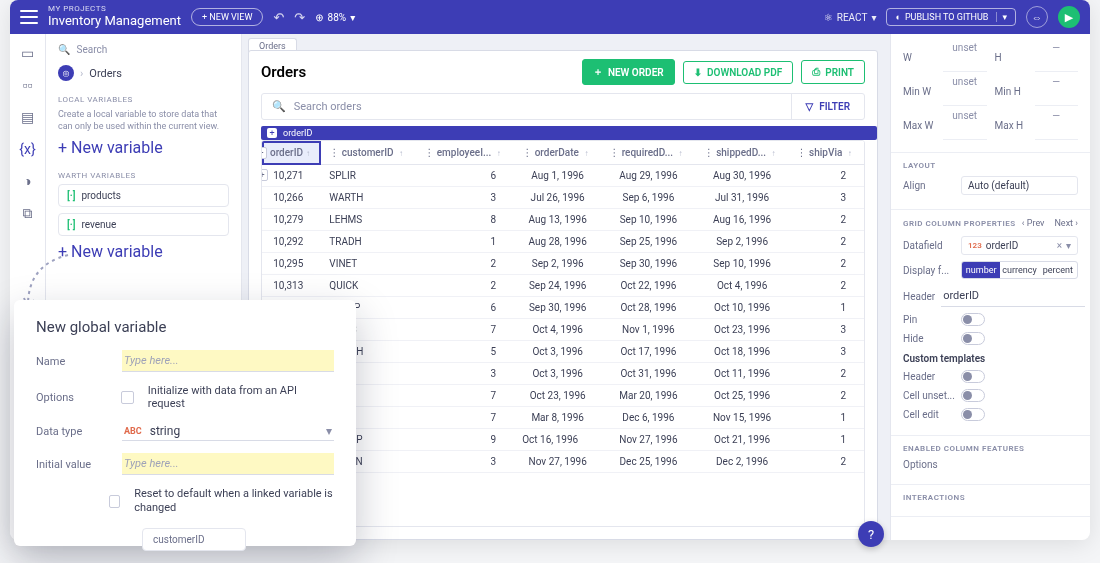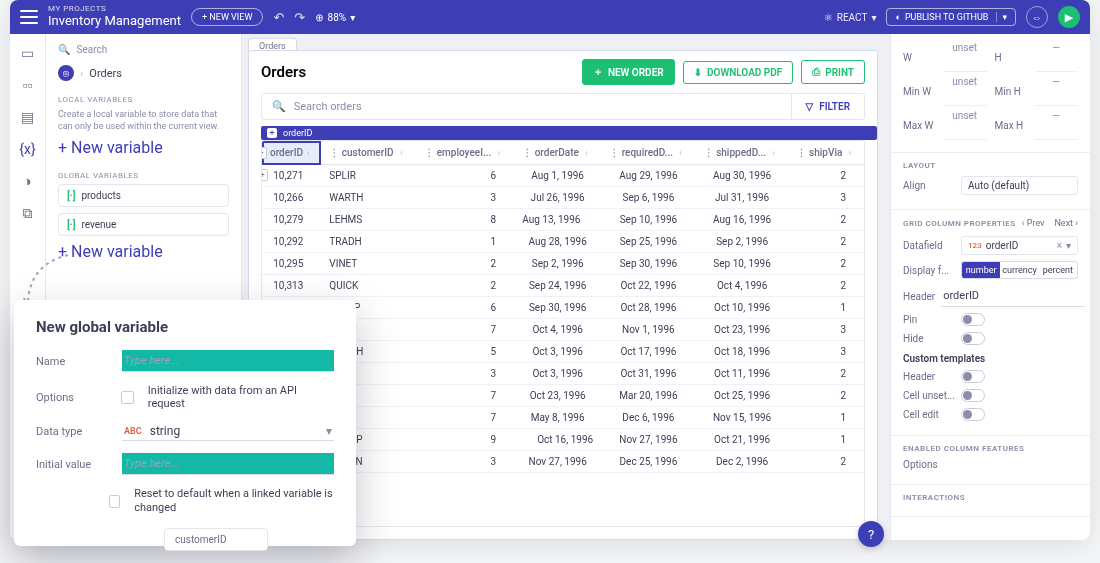--- a/index.html
+++ b/index.html
@@ -84,35 +84,35 @@
   .chk { width:11px; height:11px; border:1px solid #c8cbdb; border-radius:2px;}
   .field-pill { border:1px solid #e4e6ee; border-radius:3px; padding:3px 6px; flex:1; display:flex; align-items:center; gap:4px;}
   .field-pill .tag123 { color:#e06a4b; font-size:8px; font-weight:600;}
   .field-pill .x { margin-left:auto; color:#8a8ea8; cursor:pointer;}
 
   
   .arrow-svg { position:absolute; left:18px; top:250px; pointer-events:none;}
 
   
   .modal { position:absolute; left:14px; top:300px; width:342px; background:#fff; border-radius:6px; box-shadow:0 16px 40px rgba(20,22,50,.25); padding:18px 22px; font-size:12px; color:#3b3f55;}
-  .modal h3 { font-size:15px; font-weight:700; margin-bottom:14px;}
+  .modal h3 { font-size:15px; font-weight:400; margin-bottom:14px;}
   .m-row { display:flex; align-items:center; gap:14px; margin-bottom:12px;}
   .m-row > label { width:72px; color:#6b6f8a; font-size:11px;}
-  .m-input { flex:1; border:none; border-bottom:1px solid #d8dbe6; padding:4px 2px; font-size:11px; color:#3b3f55; background:#14b8a6;}
+  .m-input { flex:1; border:none; border-bottom:1px solid #d8dbe6; padding:4px 2px; font-size:11px; color:#3b3f55; background:#fef9c3;}
   .m-input::placeholder { color:#9ea2b8; font-style:italic;}
   .m-chk { width:13px; height:13px; border:1px solid #c8cbdb; border-radius:2px; cursor:pointer;}
   .type-field { flex:1; display:flex; align-items:center; gap:8px; border-bottom:1px solid #d8dbe6; padding:2px 2px;}
   .type-field .abc { color:#e06a4b; font-size:9px; font-weight:700;}
   .type-field .val { flex:1;}
   .type-field .chev { color:#8a8ea8;}
   
   
   .fab { position:absolute; right:216px; bottom:16px; width:26px; height:26px; border-radius:50%; background:#3d3db5; color:#fff; display:flex; align-items:center; justify-content:center; font-size:13px; cursor:pointer; box-shadow:0 2px 6px rgba(0,0,0,.2);}
   
-  .footer-chip { position:absolute; left:164px; bottom:12px; border:1px solid #e4e6ee; border-radius:4px; padding:5px 40px 5px 10px; font-size:10px; color:#6b6f8a; background:#fff; cursor:pointer;}
+  .footer-chip { position:absolute; left:142px; bottom:12px; border:1px solid #e4e6ee; border-radius:4px; padding:5px 40px 5px 10px; font-size:10px; color:#6b6f8a; background:#fff; cursor:pointer;}
   
   .select-row select, .select-row .sel-box { flex:1; border:1px solid #e4e6ee; border-radius:3px; padding:3px 6px; font-size:10px; background:#fff; color:#3b3f55;}
 </style>
 </head>
 <body>
 
 <div class="app">
 
   <div class="topbar">
     <div class="hamburger">
@@ -164,21 +164,21 @@
         <span>Search</span>
       </div>
       <div class="crumb">
         <span class="crumb-pill">◎</span>
         <span style="color:#b6bacd">›</span>
         <span>Orders</span>
       </div>
       <div class="section-label">LOCAL VARIABLES</div>
       <div class="section-desc">Create a local variable to store data that can only be used within the current view.</div>
       <span class="link">+ New variable</span>
-      <div class="section-label">GLOBAL VARIABLES</div>
+      <div class="section-label">WARTH VARIABLES</div>
       <div id="globals">
           <div class="var-chip">
             <span class="glyph">[·]</span>
             <span>products</span>
           </div>
           <div class="var-chip">
             <span class="glyph">[·]</span>
             <span>revenue</span>
           </div>
         </div>
@@ -247,21 +247,21 @@
                   <td class="num">3</td>
                   <td style="text-align:center">Jul 26, 1996</td>
                   <td style="text-align:center">Sep 6, 1996</td>
                   <td style="text-align:center">Jul 31, 1996</td>
                   <td class="num">3</td>
                 </tr>
                 <tr>
                   <td class="num">10,279</td>
                   <td>LEHMS</td>
                   <td class="num">8</td>
-                  <td style="">Aug 13, 1996</td>
+                  <td style="text-align:center">Aug 13, 1996</td>
                   <td style="text-align:center">Sep 10, 1996</td>
                   <td style="text-align:center">Aug 16, 1996</td>
                   <td class="num">2</td>
                 </tr>
                 <tr>
                   <td class="num">10,292</td>
                   <td>TRADH</td>
                   <td class="num">1</td>
                   <td style="text-align:center">Aug 28, 1996</td>
                   <td style="text-align:center">Sep 25, 1996</td>
@@ -328,30 +328,30 @@
                   <td class="num">7</td>
                   <td style="text-align:center">Oct 23, 1996</td>
                   <td style="text-align:center">Mar 20, 1996</td>
                   <td style="text-align:center">Oct 25, 1996</td>
                   <td class="num">2</td>
                 </tr>
                 <tr>
                   <td class="num">10,349</td>
                   <td>SPLIR</td>
                   <td class="num">7</td>
-                  <td style="text-align:center">May 8, 1996</td>
+                  <td style="text-align:center">Mar 8, 1996</td>
                   <td style="text-align:center">Dec 6, 1996</td>
                   <td style="text-align:center">Nov 15, 1996</td>
                   <td class="num">1</td>
                 </tr>
                 <tr>
                   <td class="num">10,331</td>
                   <td>BONAP</td>
                   <td class="num">9</td>
-                  <td style="text-align:right">Oct 16, 1996</td>
+                  <td style="text-align:left">Oct 16, 1996</td>
                   <td style="text-align:center">Nov 27, 1996</td>
                   <td style="text-align:center">Oct 21, 1996</td>
                   <td class="num">1</td>
                 </tr>
                 <tr>
                   <td class="num">10,365</td>
                   <td>ANTON</td>
                   <td class="num">3</td>
                   <td style="text-align:center">Nov 27, 1996</td>
                   <td style="text-align:center">Dec 25, 1996</td>

